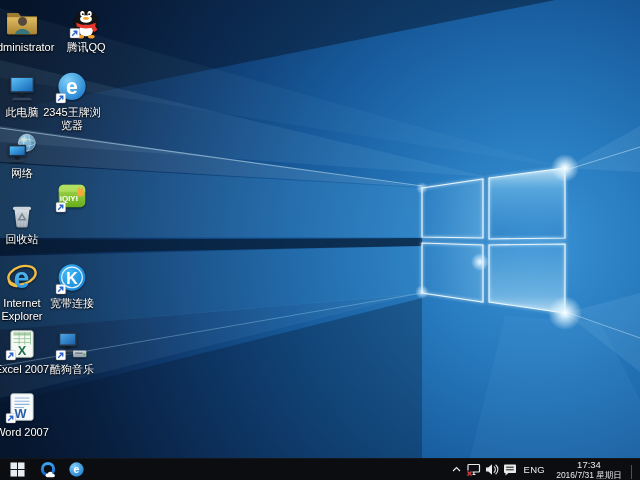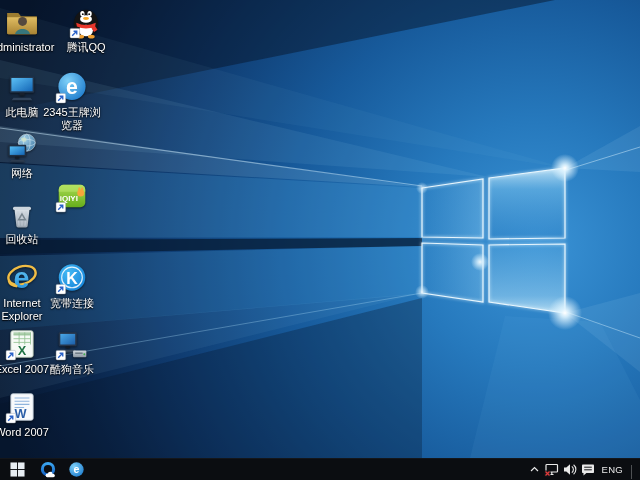--- a/index.html
+++ b/index.html
@@ -404,17 +404,23 @@
         </svg>
       </div>
       <div class="tray-item">
         <svg width="14" height="13" viewBox="0 0 14 13">
           <rect x="1" y="1.5" width="12" height="8.5" rx="0.8" fill="#e9e9e9"></rect>
           <path d="M2.5 10 v2.4 L5.4 10 Z" fill="#e9e9e9"></path>
           <path d="M3.2 4.2 h7.6 M3.2 6.8 h7.6" stroke="#14161a" stroke-width="1"></path>
         </svg>
       </div>
       <div class="tray-item tray-lang">ENG</div>
+      <div class="tray-item clock">
+        <div>
+          <div class="t">17:34</div>
+          <div class="d">2016/7/31 星期日</div>
+        </div>
+      </div>
       <div class="tb-divider"></div>
       <div class="show-desktop"></div>
     </div>
   </div>
 </div>
 
 </body></html>

